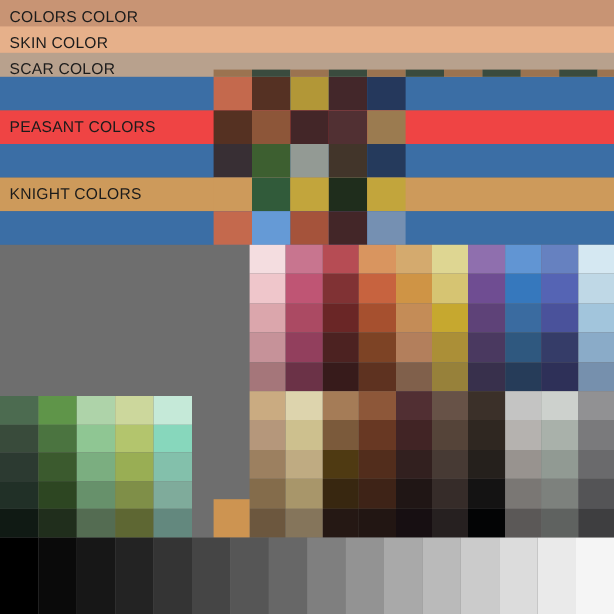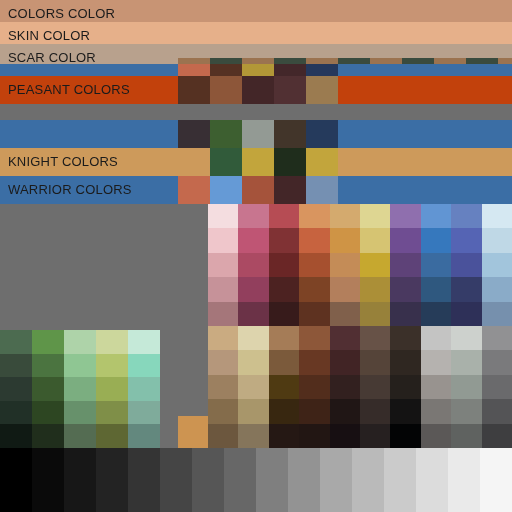--- a/index.html
+++ b/index.html
@@ -124,21 +124,21 @@
       </div>
       <div class="band" style="top: 64px; background: rgb(59, 110, 165);">
         <div class="row-swatches" style="left: 178px;">
           <div class="sw" title="#c4694d" style="background: rgb(196, 105, 77);"></div>
           <div class="sw" title="#553123" style="background: rgb(85, 49, 35);"></div>
           <div class="sw" title="#b29737" style="background: rgb(178, 151, 55);"></div>
           <div class="sw" title="#43272a" style="background: rgb(67, 39, 42);"></div>
           <div class="sw" title="#25385c" style="background: rgb(37, 56, 92);"></div>
         </div>
       </div>
-      <div class="band" style="top: 76px; background: #c2410c;">
+      <div class="band" style="top: 92px; background: #ef4444;">
         <div class="row-swatches" style="left: 178px;">
           <div class="sw" title="#553122" style="background: rgb(85, 49, 34);"></div>
           <div class="sw" title="#8d5639" style="background: rgb(141, 86, 57);"></div>
           <div class="sw" title="#432628" style="background: rgb(67, 38, 40);"></div>
           <div class="sw" title="#513033" style="background: rgb(81, 48, 51);"></div>
           <div class="sw" title="#9b7b50" style="background: rgb(155, 123, 80);"></div>
         </div>
         <div class="band-label">PEASANT COLORS</div>
       </div>
       <div class="band" style="top: 120px; background: rgb(59, 110, 165);">
@@ -161,21 +161,20 @@
         <div class="band-label">KNIGHT COLORS</div>
       </div>
       <div class="band" style="top: 176px; background: rgb(59, 110, 165);">
         <div class="row-swatches" style="left: 178px;">
           <div class="sw" title="#c4694d" style="background: rgb(196, 105, 77);"></div>
           <div class="sw" title="#659ad6" style="background: rgb(101, 154, 214);"></div>
           <div class="sw" title="#a5533b" style="background: rgb(165, 83, 59);"></div>
           <div class="sw" title="#432628" style="background: rgb(67, 38, 40);"></div>
           <div class="sw" title="#7590b2" style="background: rgb(117, 144, 178);"></div>
         </div>
-        <div class="band-label">WARRIOR COLORS</div>
       </div>
     </div>
 
   <div class="strip" id="scar-strip" style="top: 58px; left: 178px;">
       <div class="sw" style="background: rgb(155, 115, 80);"></div>
       <div class="sw" style="background: rgb(58, 75, 62);"></div>
       <div class="sw" style="background: rgb(155, 115, 80);"></div>
       <div class="sw" style="background: rgb(58, 75, 62);"></div>
       <div class="sw" style="background: rgb(155, 115, 80);"></div>
       <div class="sw" style="background: rgb(58, 75, 62);"></div>

